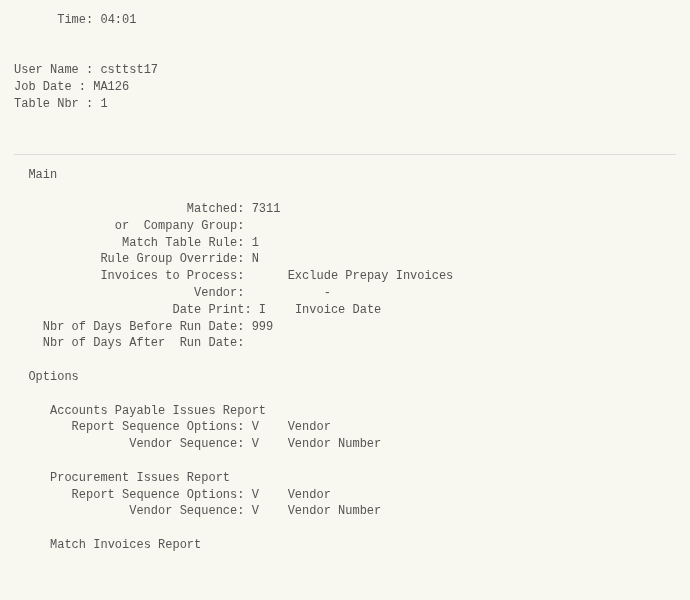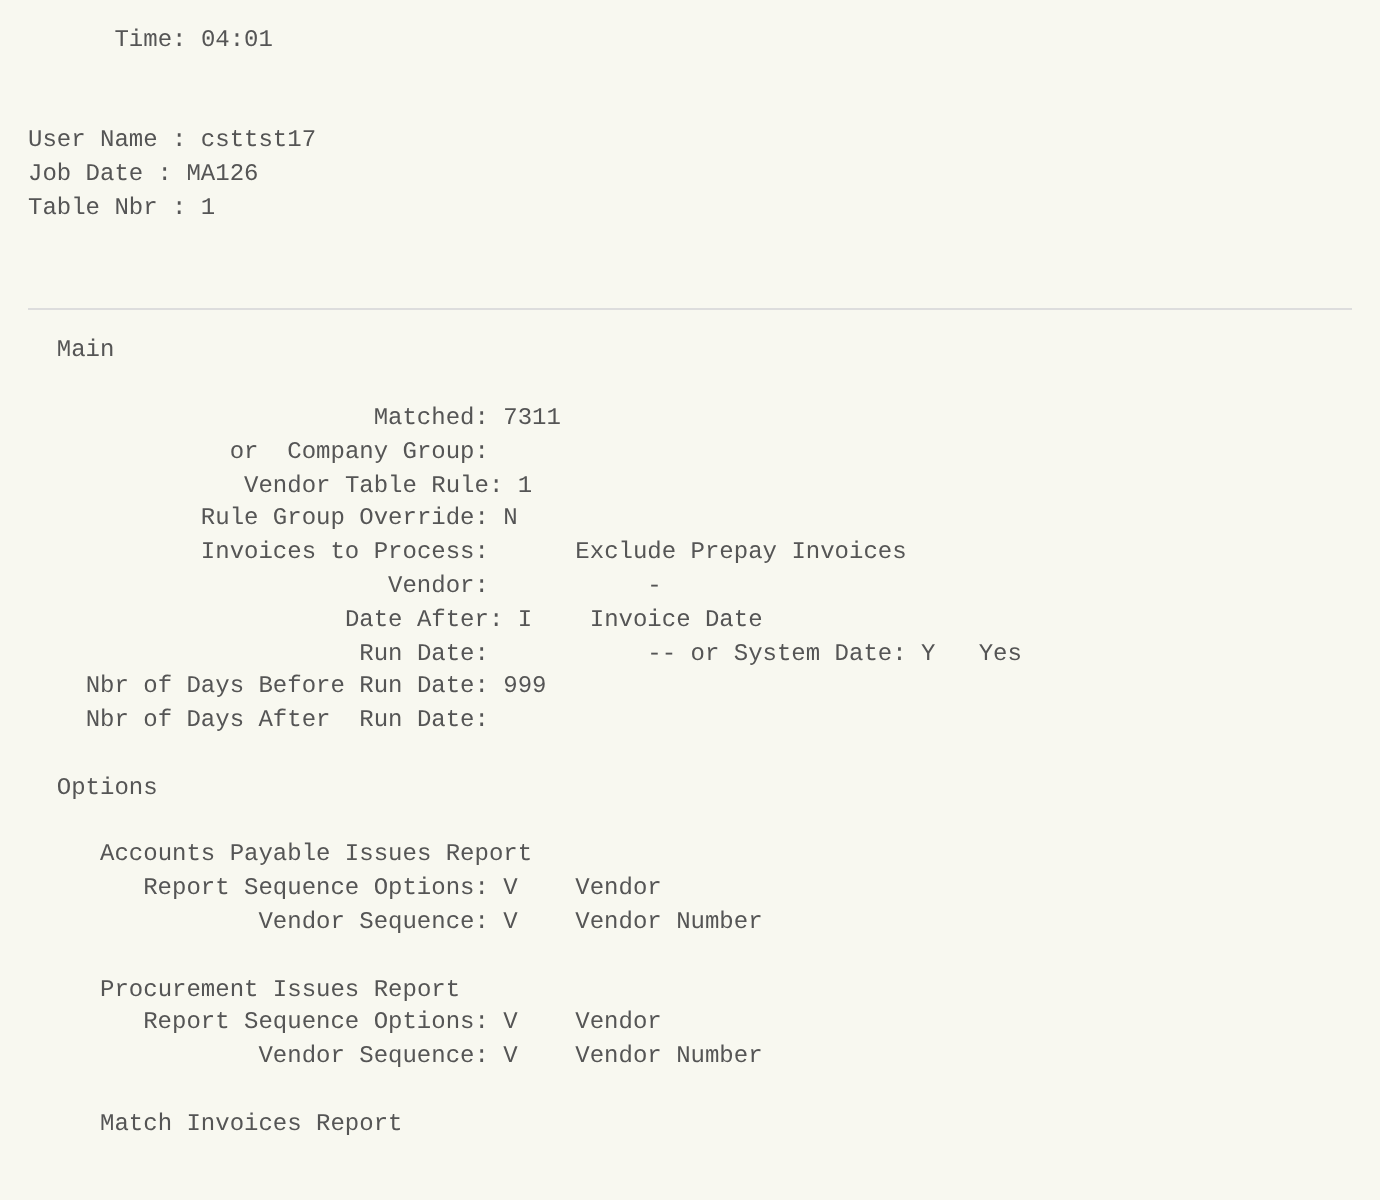--- a/index.html
+++ b/index.html
@@ -42,26 +42,25 @@
   <div class="line"><span>Table Nbr :</span> <span>1</span></div>
 
   <div class="line"> </div>
   <div class="line"> </div>
   <div class="divider"></div>
 
   <div class="line">  <span>Main</span></div>
   <div class="line"> </div>
   <div class="line">                        <span>Matched:</span> <span>7311</span></div>
   <div class="line">              <span>or  Company Group:</span> <span></span></div>
-  <div class="line">               <span>Vendor Table Rule:</span> <span>1</span></div>
+  <div class="line">               <span>Match Table Rule:</span> <span>1</span></div>
   <div class="line">            <span>Rule Group Override:</span> <span>N</span></div>
   <div class="line">            <span>Invoices to Process:</span>      <span>Exclude Prepay Invoices</span></div>
   <div class="line">                         <span>Vendor:</span>           <span>-</span></div>
-  <div class="line">                      <span>Date After:</span> <span>I</span>    <span>Invoice Date</span></div>
-  <div class="line">                       <span>Run Date:</span>           <span>-- or System Date:</span> <span>Y</span>   <span>Yes</span></div>
+  <div class="line">                      <span>Date Print:</span> <span>I</span>    <span>Invoice Date</span></div>
   <div class="line">    <span>Nbr of Days Before Run Date:</span> <span>999</span></div>
   <div class="line">    <span>Nbr of Days After  Run Date:</span> <span></span></div>
 
   <div class="line"> </div>
 
   <div class="line">  <span>Options</span></div>
   <div class="line"> </div>
 
   <div class="line">     <span>Accounts Payable Issues Report</span></div>
   <div class="line">        <span>Report Sequence Options:</span> <span>V</span>    <span>Vendor</span></div>

